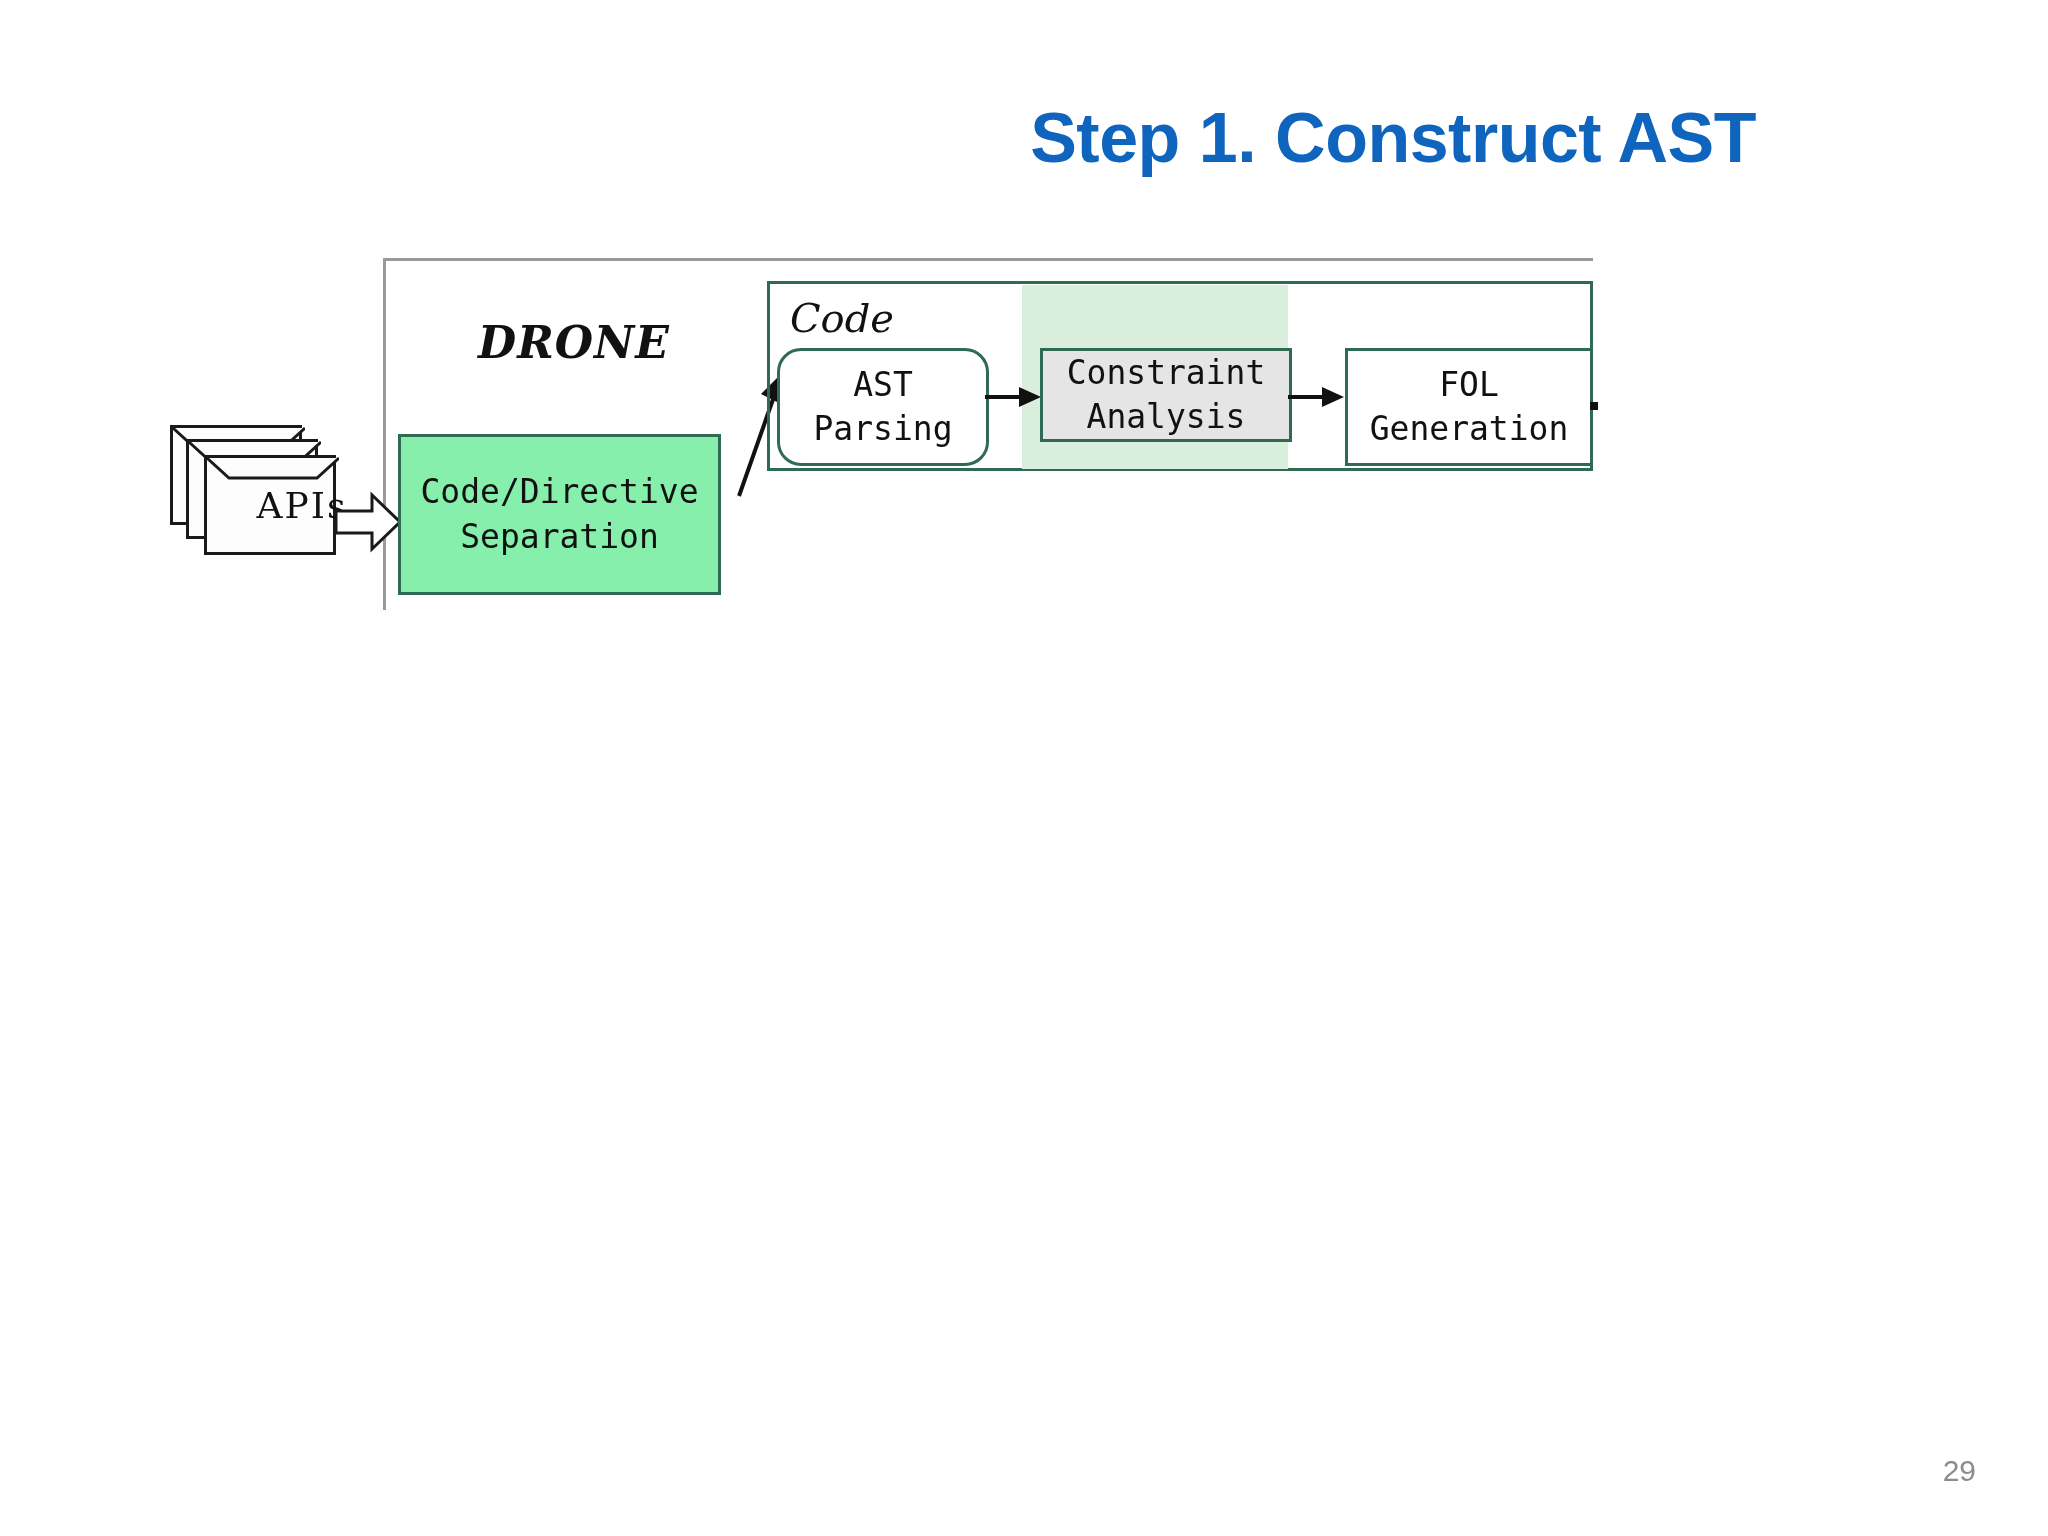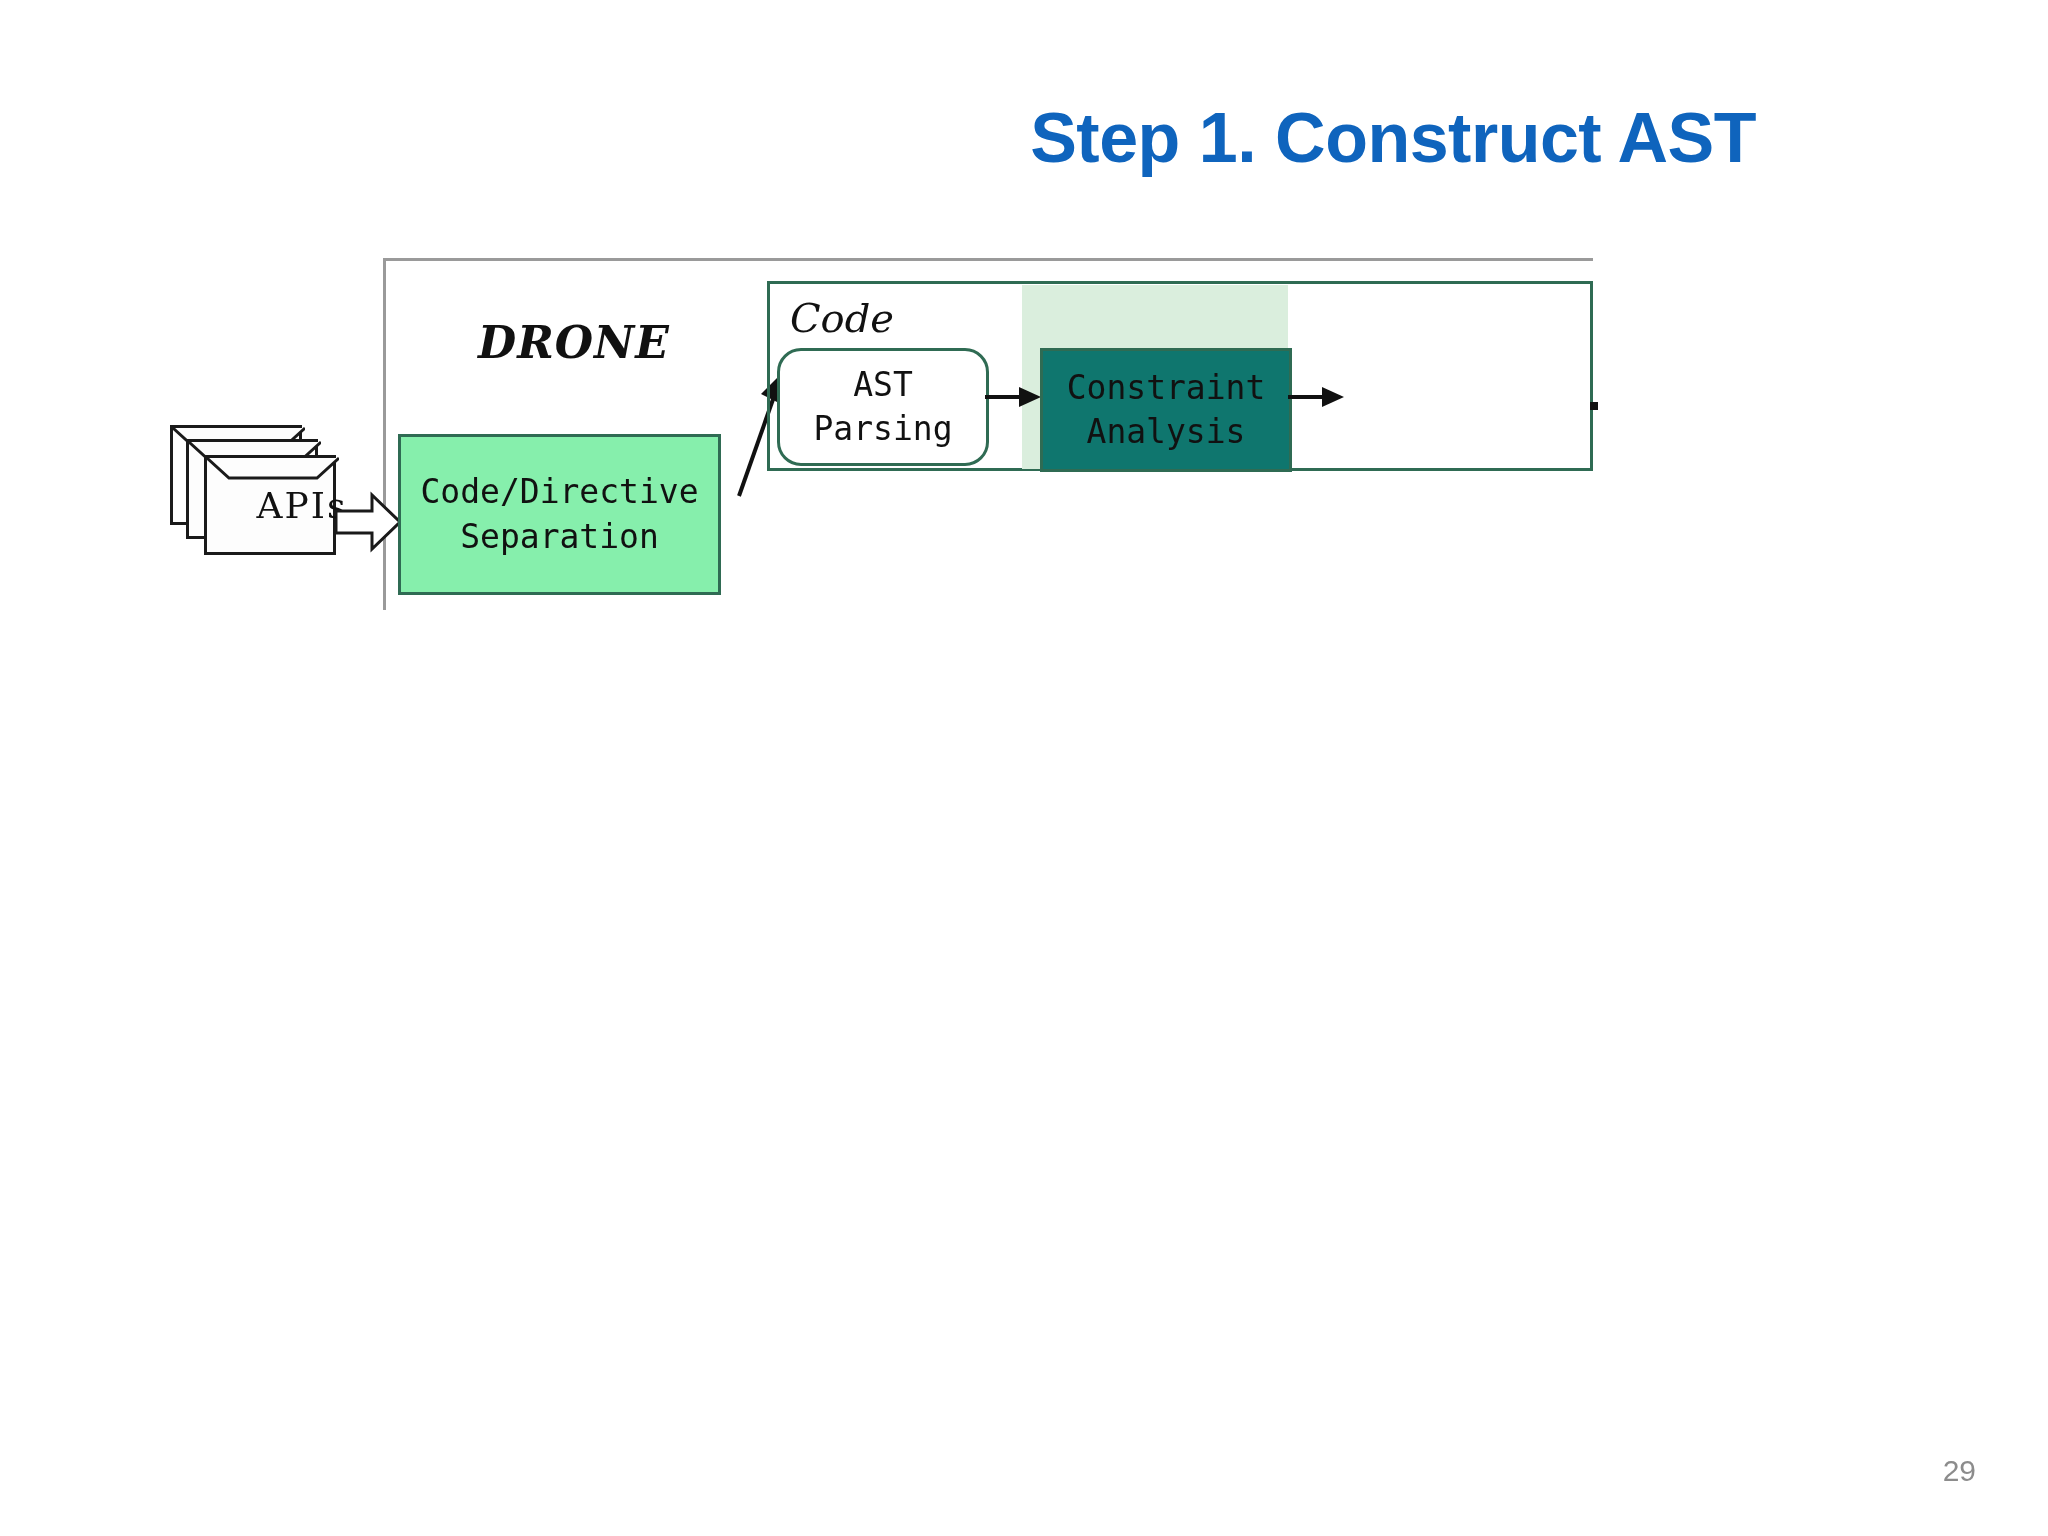--- a/index.html
+++ b/index.html
@@ -164,21 +164,21 @@
   .pipe-box {
     position: absolute;
     box-sizing: border-box;
     border: 3px solid #2f6b53;
     display: flex;
     flex-direction: column;
     align-items: center;
     justify-content: center;
   }
   #ast-parsing-box      { left: 777px;  top: 348px; width: 212px; height: 118px; background: #ffffff; border-radius: 24px; }
-  #constraint-box       { left: 1040px; top: 348px; width: 252px; height: 124px; background: #0f766e; }
+  #constraint-box       { left: 1040px; top: 348px; width: 252px; height: 94px; background: #e5e5e5; }
   #fol-generation-box   { left: 1345px; top: 348px; width: 248px; height: 118px; background: #ffffff; }
 
   
   .arrow-svg { position: absolute; }
   #arrow-ast-constraint { left: 985px;  top: 385px; }
   #arrow-constraint-fol { left: 1288px; top: 385px; }
   #arrow-diag           { left: 735px;  top: 370px; }
   #right-stub           { left: 1590px; top: 402px; width: 8px; height: 8px; background: #111111; position: absolute; }
 
   
@@ -252,18 +252,22 @@
   <div class="pipe-box" id="constraint-box">
     <div class="mono-line">Constraint</div>
     <div class="mono-line">Analysis</div>
   </div>
 
   <svg id="arrow-constraint-fol" class="arrow-svg" width="60" height="24" viewBox="0 0 60 24">
     <line x1="0" y1="12" x2="38" y2="12" stroke="#111111" stroke-width="4"></line>
     <path d="M34 2 L56 12 L34 22 Z" fill="#111111"></path>
   </svg>
 
+  <div class="pipe-box" id="fol-generation-box">
+    <div class="mono-line">FOL</div>
+    <div class="mono-line">Generation</div>
+  </div>
 
   <div id="right-stub"></div>
 
 </div>
 
 <div id="page-number">29</div>
 
 </body></html>

